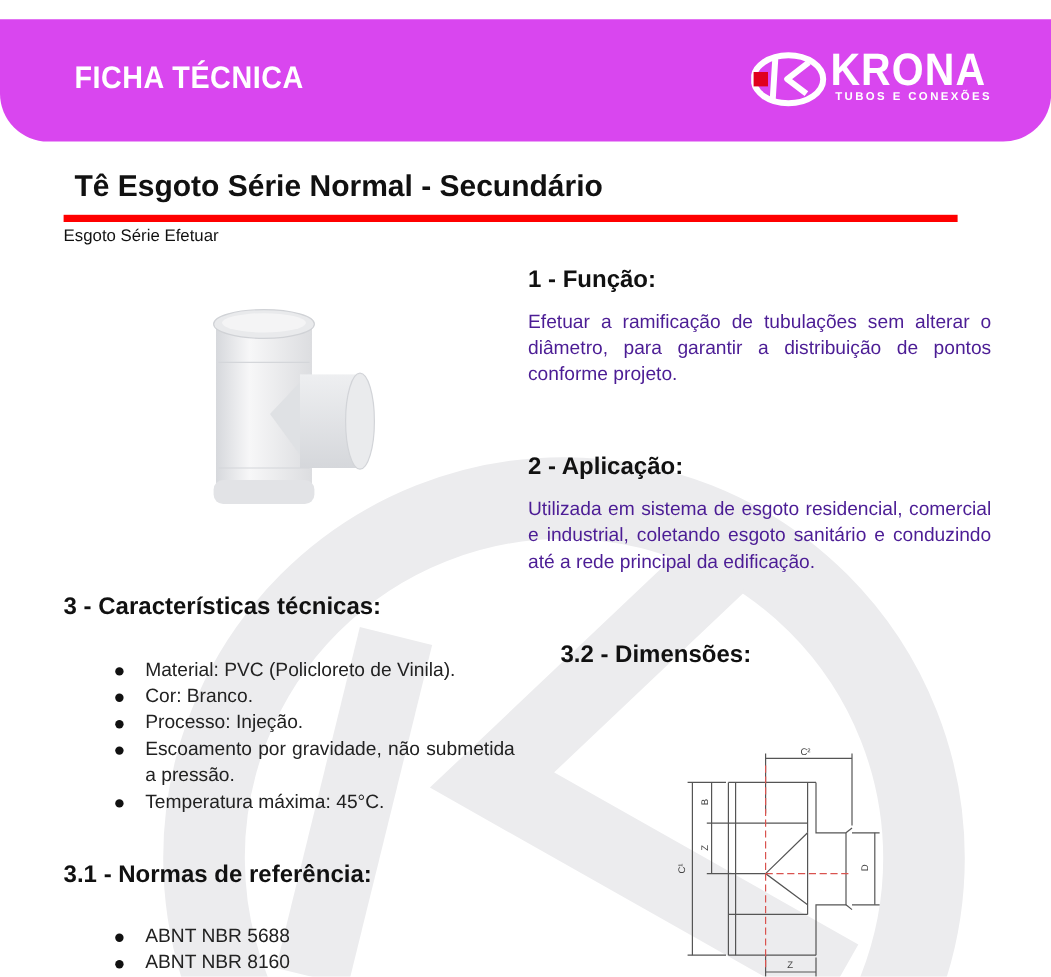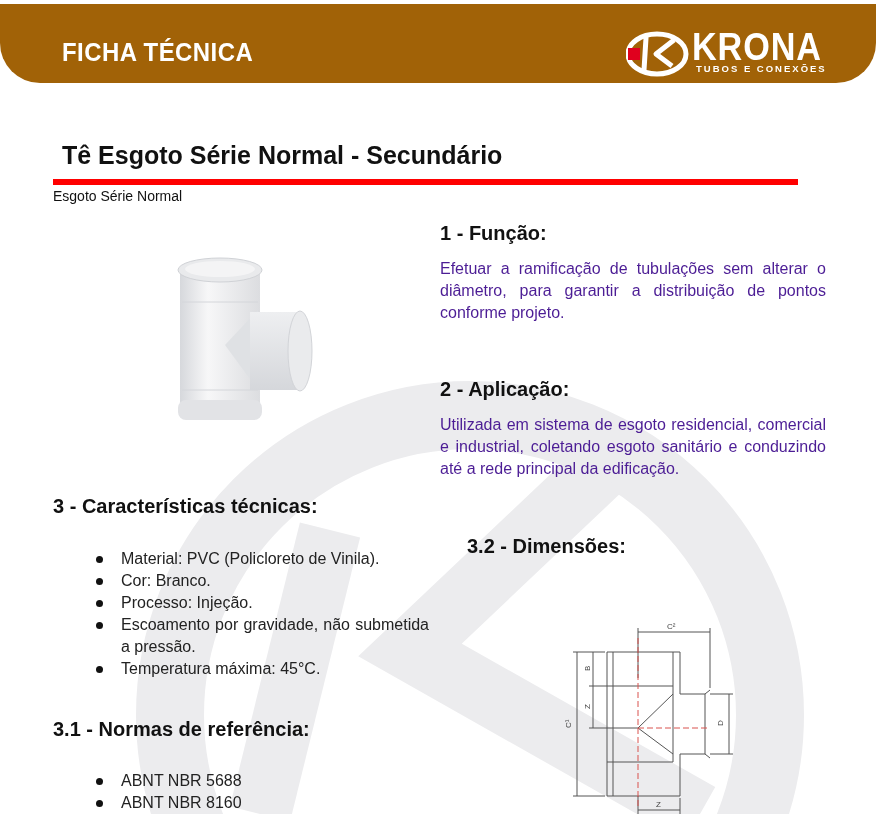--- a/index.html
+++ b/index.html
@@ -1,18 +1,18 @@
 <!DOCTYPE html>
 <html><head>
 <meta charset="utf-8">
 <style>
   html, body { margin:0; padding:0; }
   body { width:876px; height:814px; position:relative; overflow:hidden; background:#ffffff;
          font-family:"Liberation Sans", sans-serif; color:#111; }
-  .header { position:absolute; left:0; top:4px; width:876px; height:79px; background:#a16207;
+  .header { position:absolute; left:0; top:16px; width:876px; height:102px; background:#d946ef;
             border-radius:0 0 40px 40px; }
   .header-title { position:absolute; left:62px; top:33px; font-size:26px; font-weight:bold;
                   color:#fff; letter-spacing:0.5px; transform:scaleX(0.92); transform-origin:left; }
   .logo { position:absolute; left:626px; top:24px; width:210px; height:50px; }
   .logo-word { position:absolute; left:66px; top:-2px; font-size:38px; font-weight:bold; color:#fff;
                letter-spacing:1px; transform:scaleX(0.9); transform-origin:left; }
   .logo-tag { position:absolute; left:70px; top:35px; font-size:9.5px; font-weight:bold; color:#fff;
               letter-spacing:2px; }
   .watermark { position:absolute; left:0; top:0; width:876px; height:814px; }
   .content { position:absolute; left:0; top:0; width:876px; height:597px; }
@@ -52,21 +52,21 @@
   <g fill="none" stroke="#ececee" stroke-width="62" stroke-linejoin="miter">
     <path d="M330 530 L260 814"></path>
     <path d="M600 470 L410 650 L700 814"></path>
   </g>
   <rect x="150" y="560" width="60" height="254" fill="#ffffff" opacity="0"></rect>
 </svg>
 
 <div class="content">
   <div class="doc-title">Tê Esgoto Série Normal - Secundário</div>
   <div class="title-rule"></div>
-  <div class="subtitle">Esgoto Série Normal</div>
+  <div class="subtitle">Esgoto Série Efetuar</div>
 
   <svg class="product" viewBox="0 0 150 175">
     <defs>
       <linearGradient id="pipe" x1="0" x2="1" y1="0" y2="0">
         <stop offset="0" stop-color="#d6d8dc"></stop>
         <stop offset="0.35" stop-color="#f7f7f8"></stop>
         <stop offset="1" stop-color="#dcdde0"></stop>
       </linearGradient>
       <linearGradient id="branch" x1="0" x2="0" y1="0" y2="1">
         <stop offset="0" stop-color="#eeeff1"></stop>

